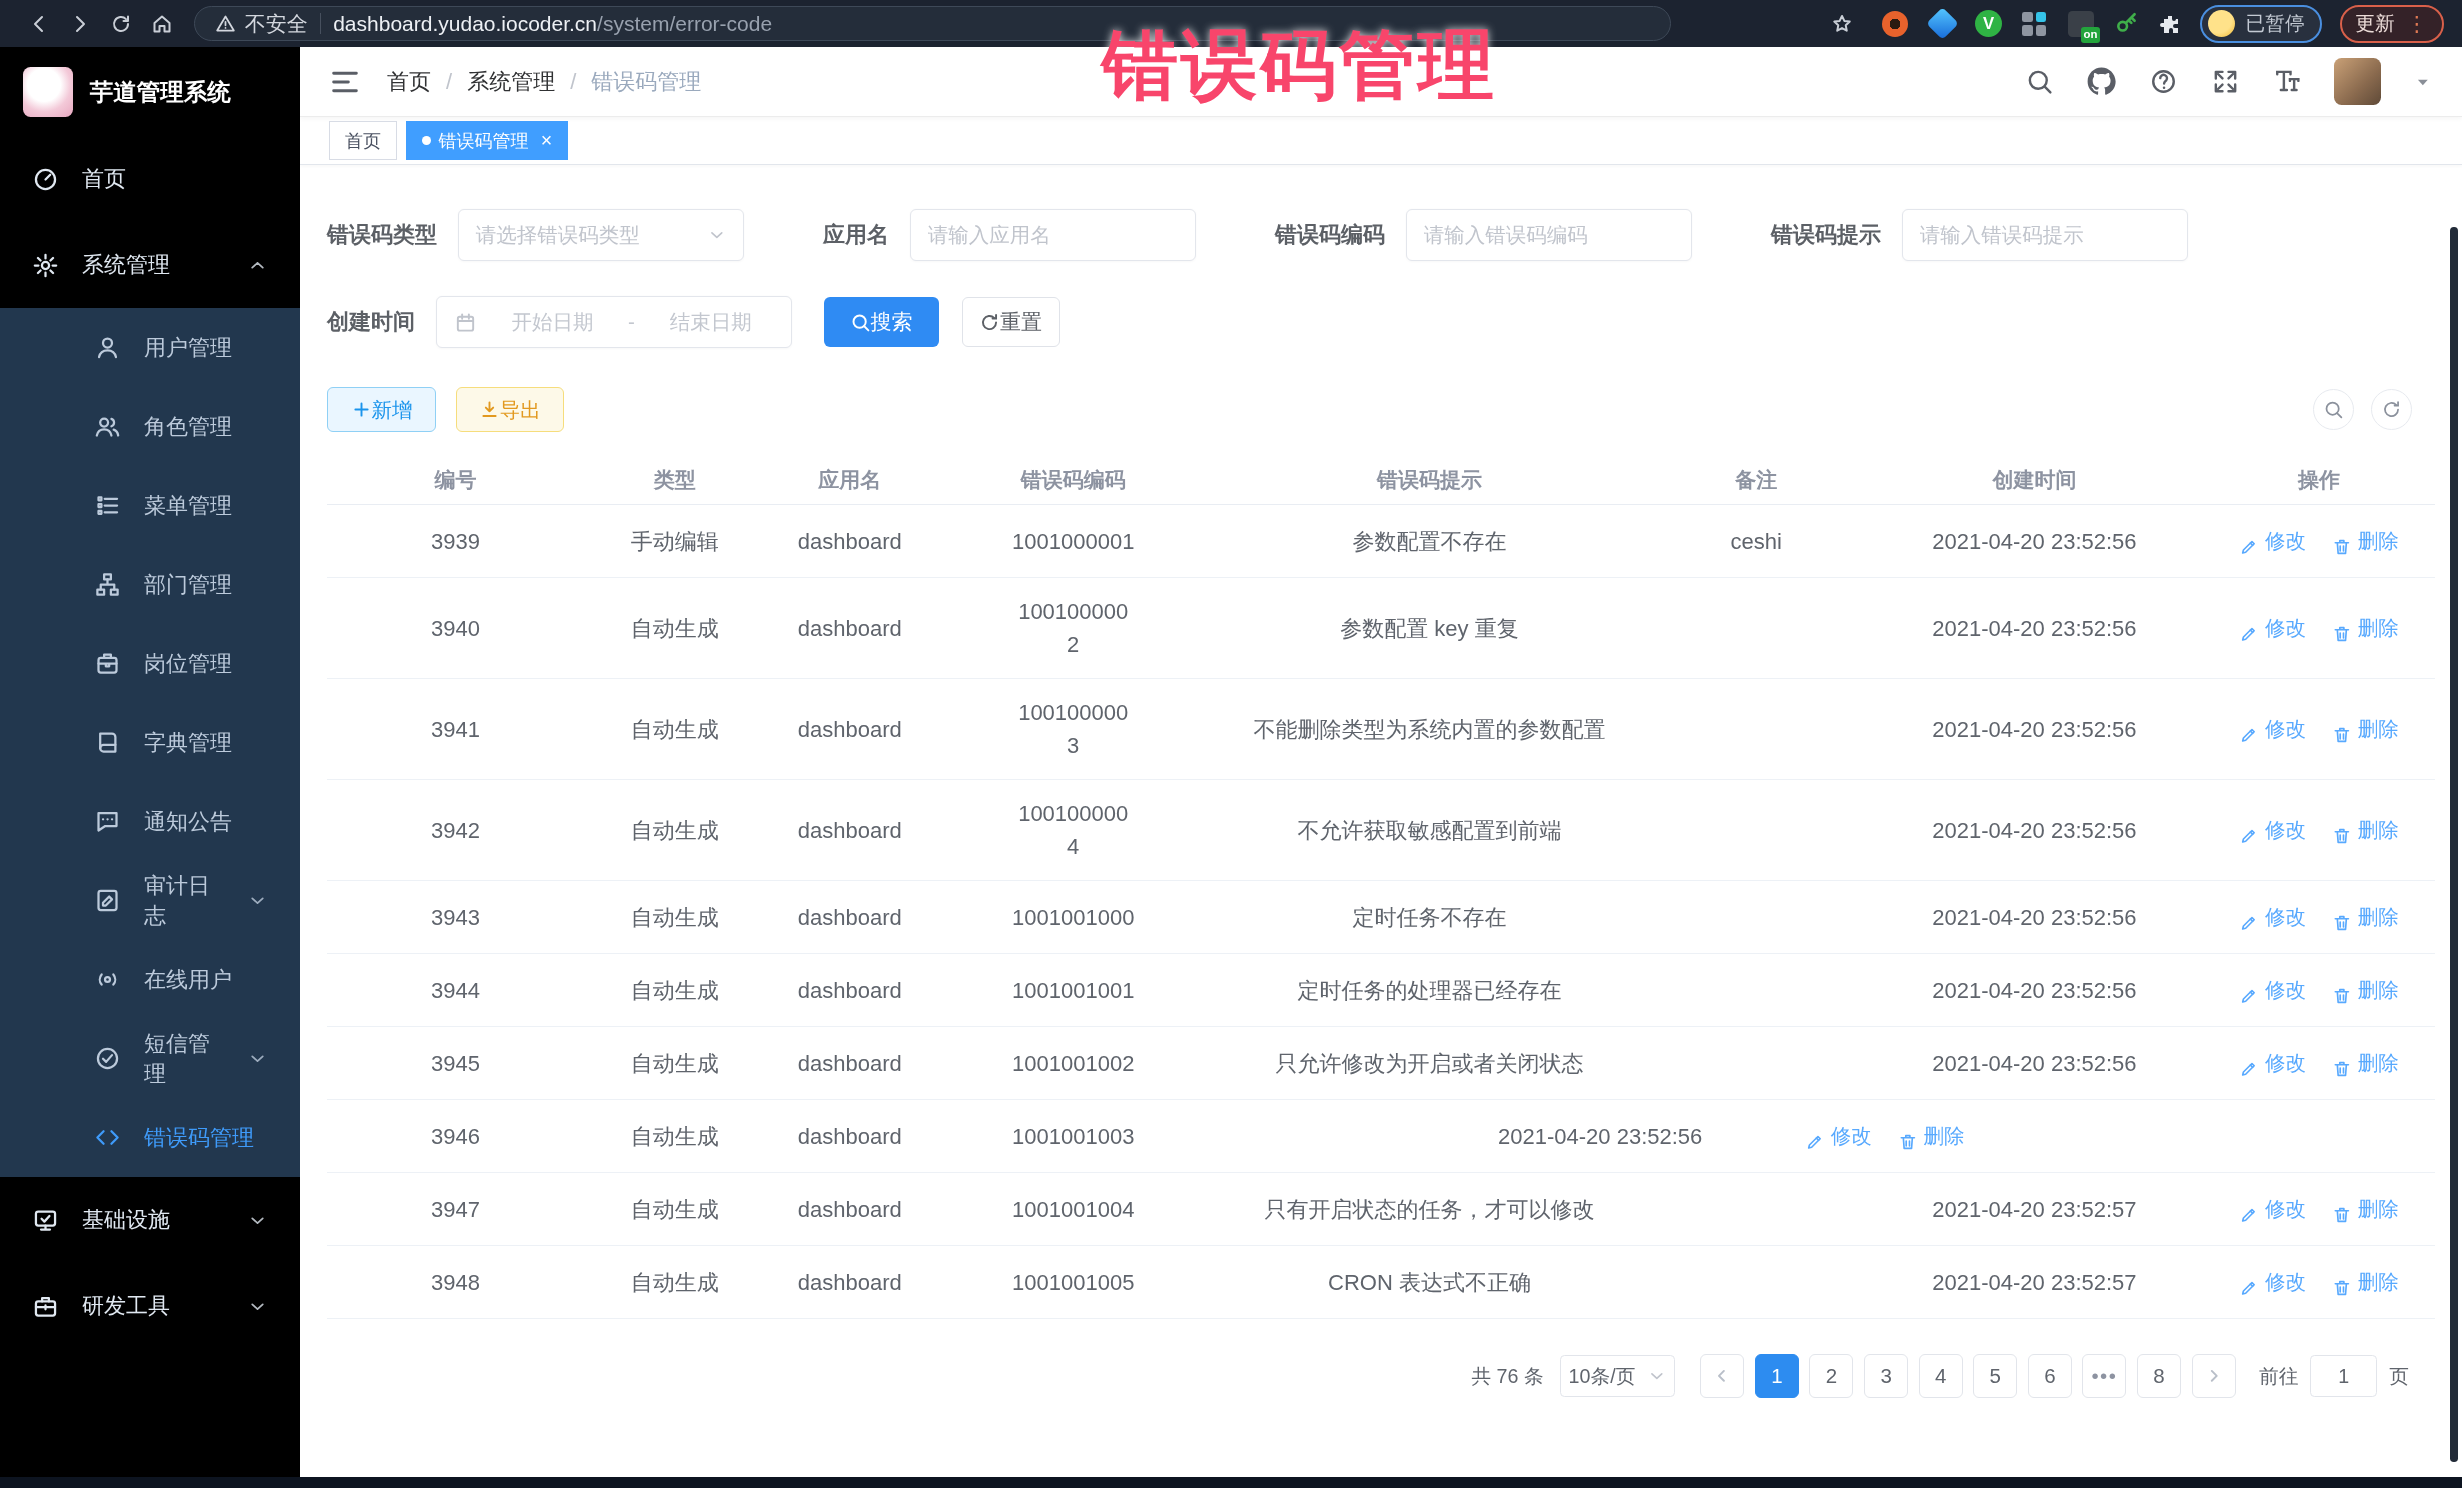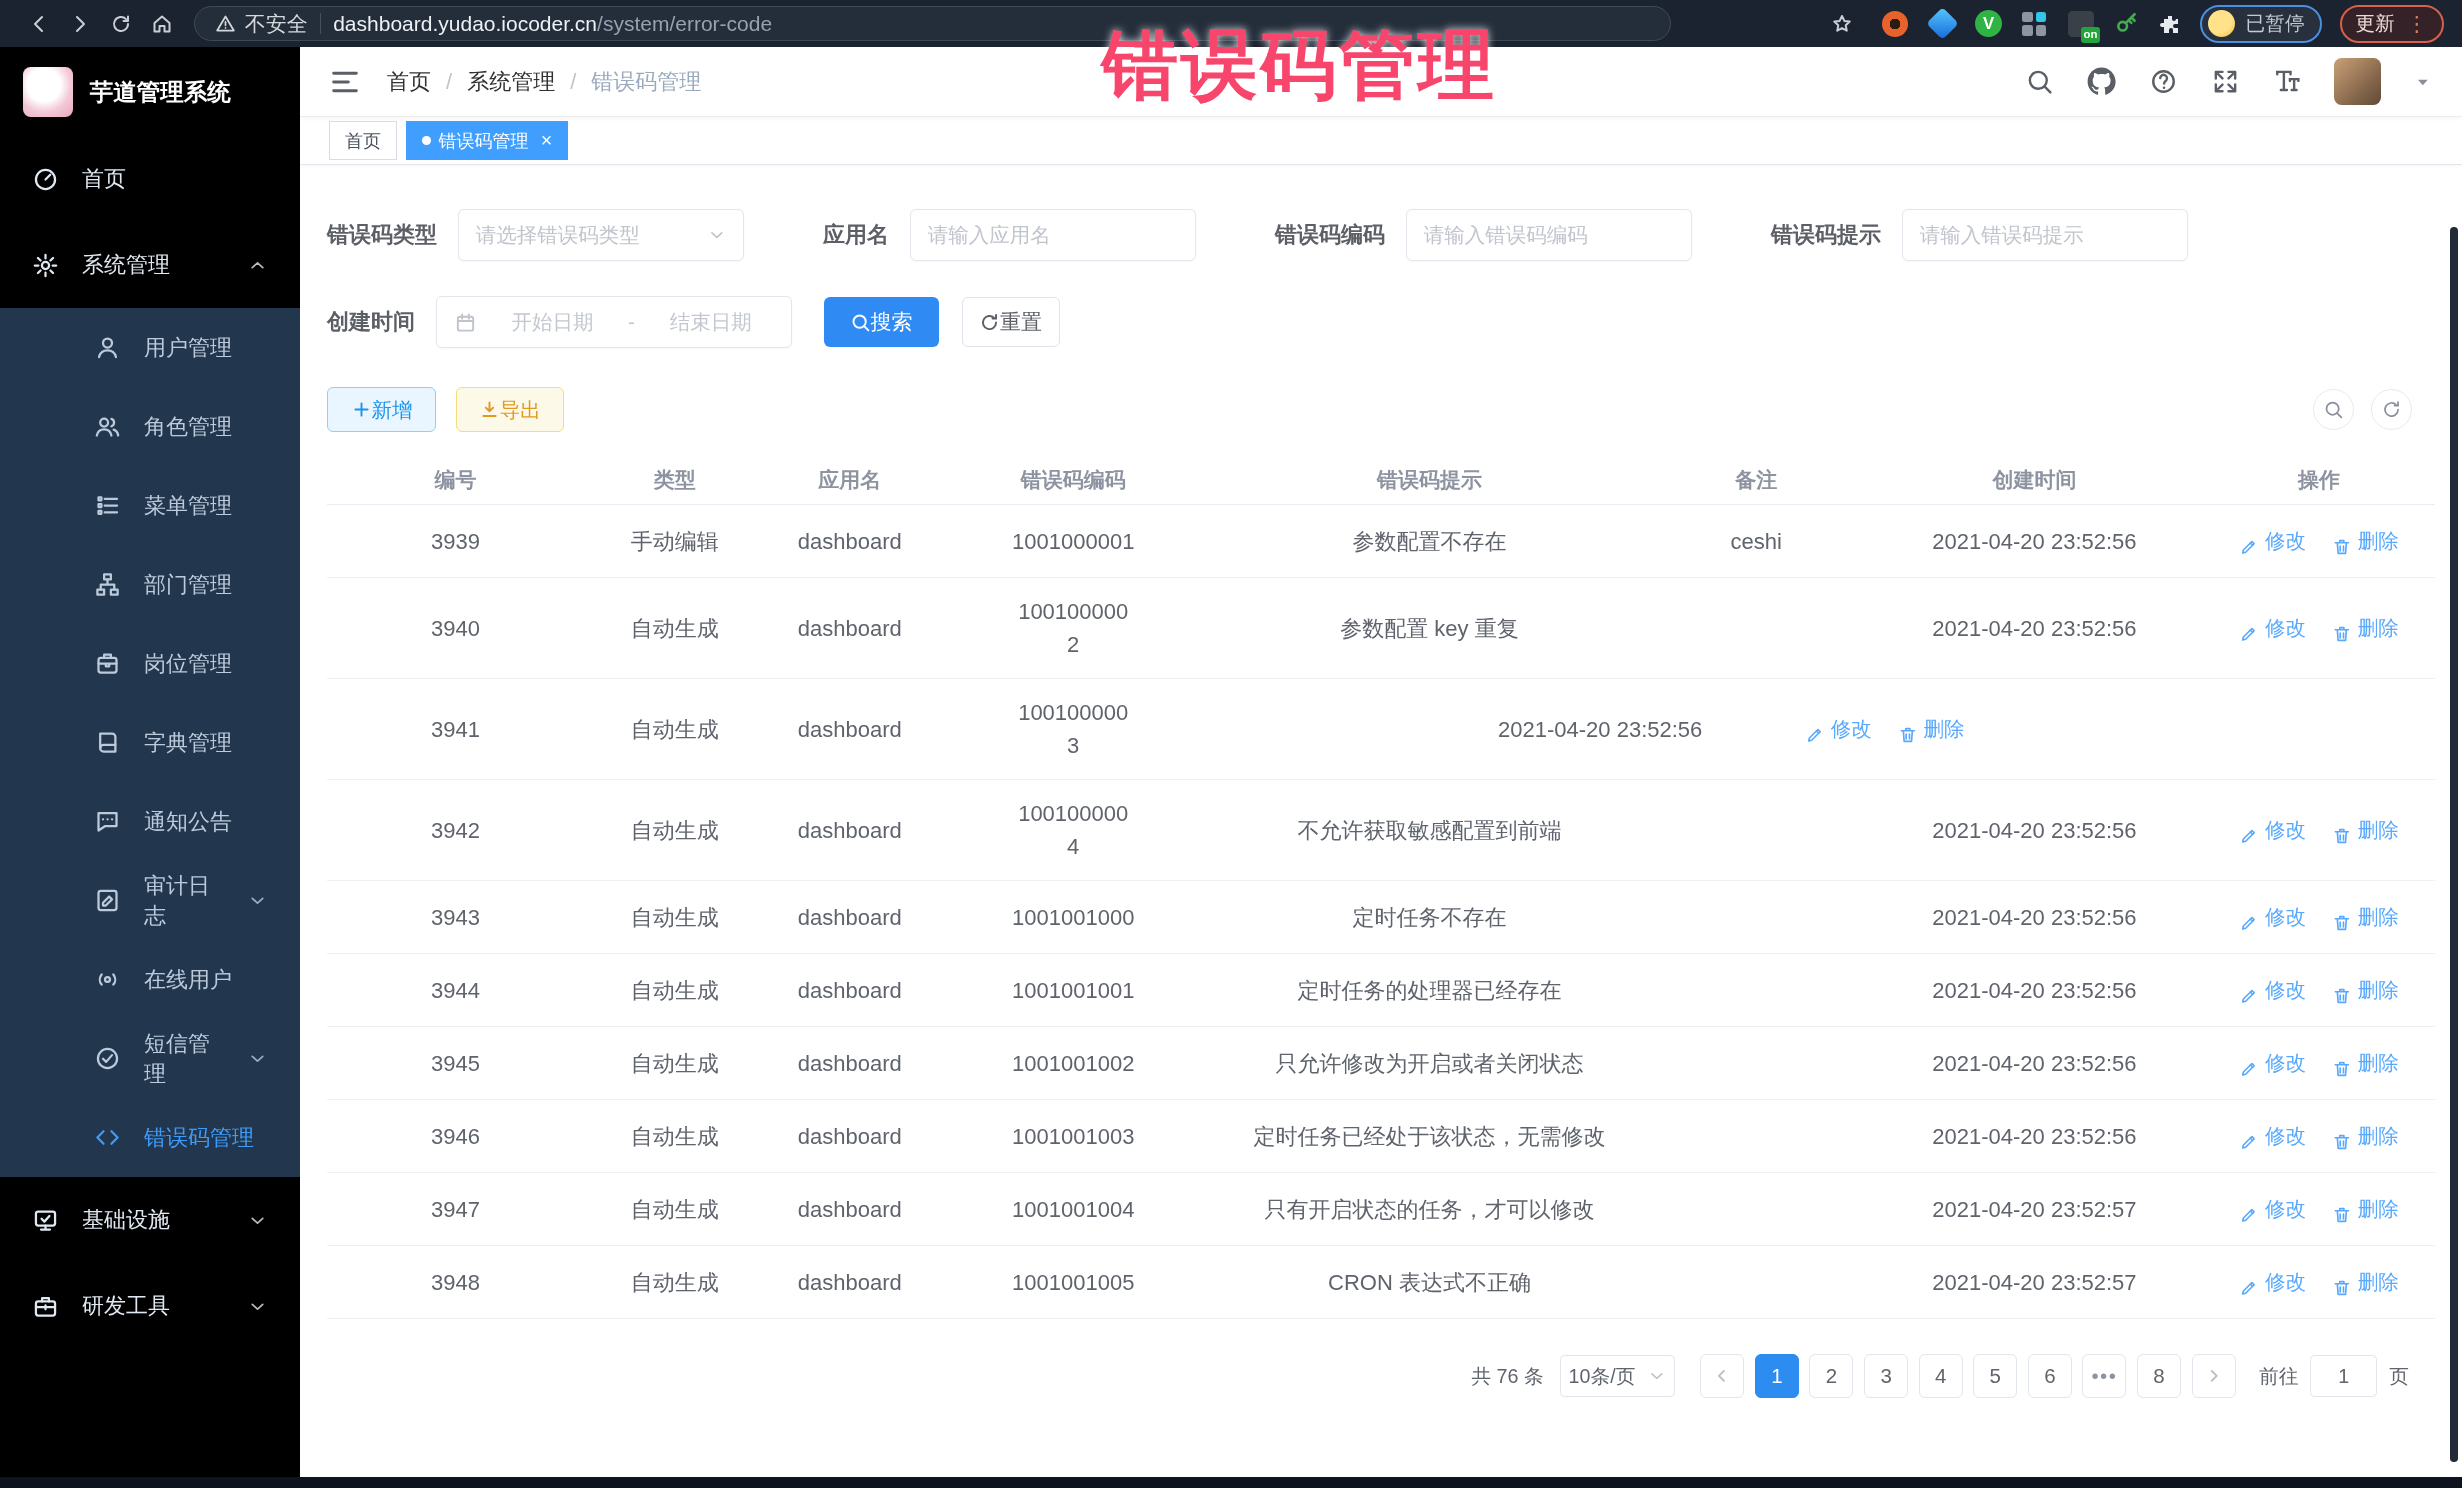--- a/index.html
+++ b/index.html
@@ -603,20 +603,21 @@
                   </svg>
                   <span>删除</span>
                 </a>
               </div>
             </div>
             <div class="trow tall">
               <div class="td c0">3941</div>
               <div class="td c1">自动生成</div>
               <div class="td c2">dashboard</div>
               <div class="td c3"><span class="code-break">1001000003</span></div>
+              <div class="td c4">不能删除类型为系统内置的参数配置</div>
               <div class="td c5"></div>
               <div class="td c6">2021-04-20 23:52:56</div>
               <div class="td c7 actions-cell">
                 <a class="action">
                   <svg viewBox="0 0 24 24" fill="none" stroke="currentColor" stroke-width="2" stroke-linecap="round" stroke-linejoin="round">
                     <path d="M4.5 19.5l.9-3.6L15.8 5.5l2.7 2.7L8.1 18.6l-3.6.9z"></path>
                     <path d="M13.9 7.4l2.7 2.7"></path>
                   </svg>
                   <span>修改</span>
                 </a>
@@ -722,21 +723,20 @@
                   </svg>
                   <span>删除</span>
                 </a>
               </div>
             </div>
             <div class="trow ">
               <div class="td c0">3946</div>
               <div class="td c1">自动生成</div>
               <div class="td c2">dashboard</div>
               <div class="td c3">1001001003</div>
-              <div class="td c4">定时任务已经处于该状态，无需修改</div>
               <div class="td c5"></div>
               <div class="td c6">2021-04-20 23:52:56</div>
               <div class="td c7 actions-cell">
                 <a class="action">
                   <svg viewBox="0 0 24 24" fill="none" stroke="currentColor" stroke-width="2" stroke-linecap="round" stroke-linejoin="round">
                     <path d="M4.5 19.5l.9-3.6L15.8 5.5l2.7 2.7L8.1 18.6l-3.6.9z"></path>
                     <path d="M13.9 7.4l2.7 2.7"></path>
                   </svg>
                   <span>修改</span>
                 </a>

